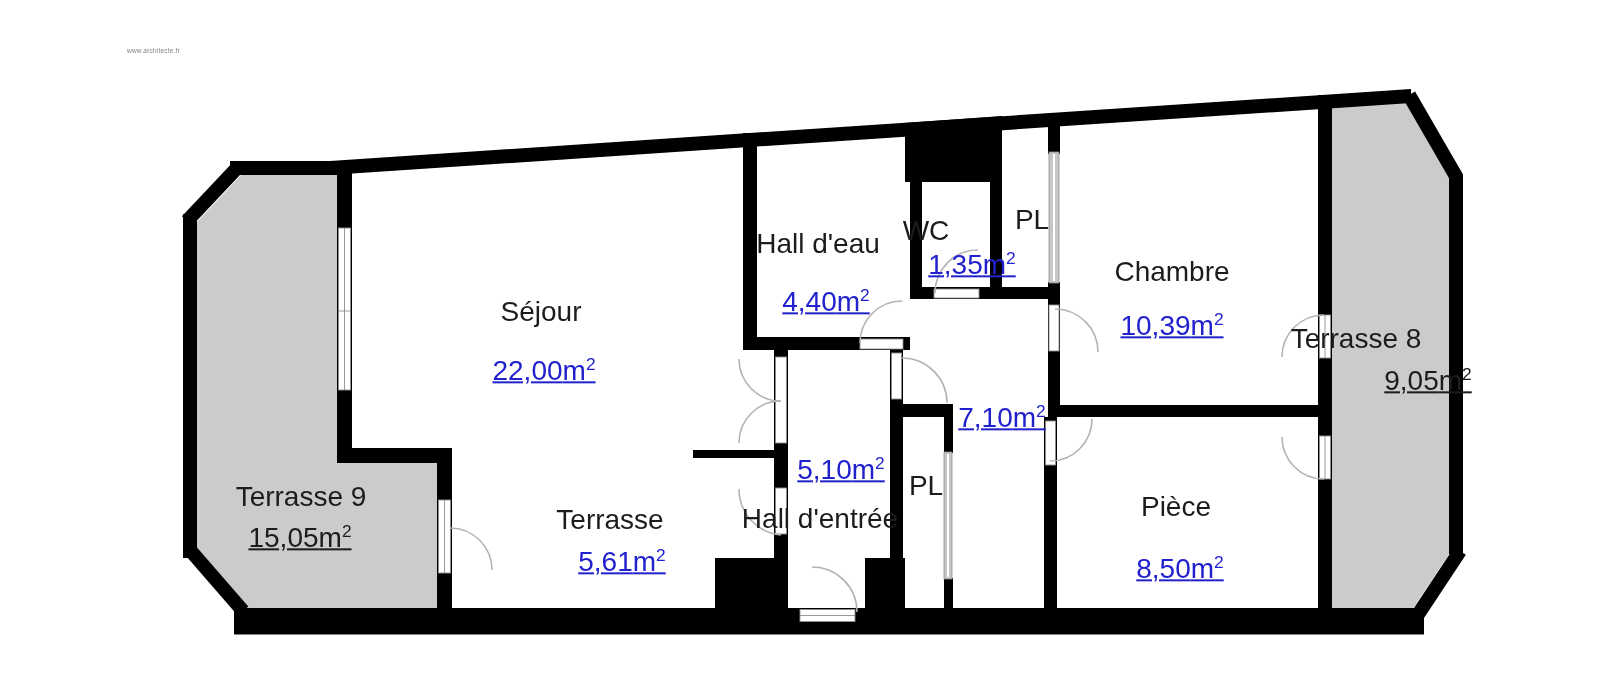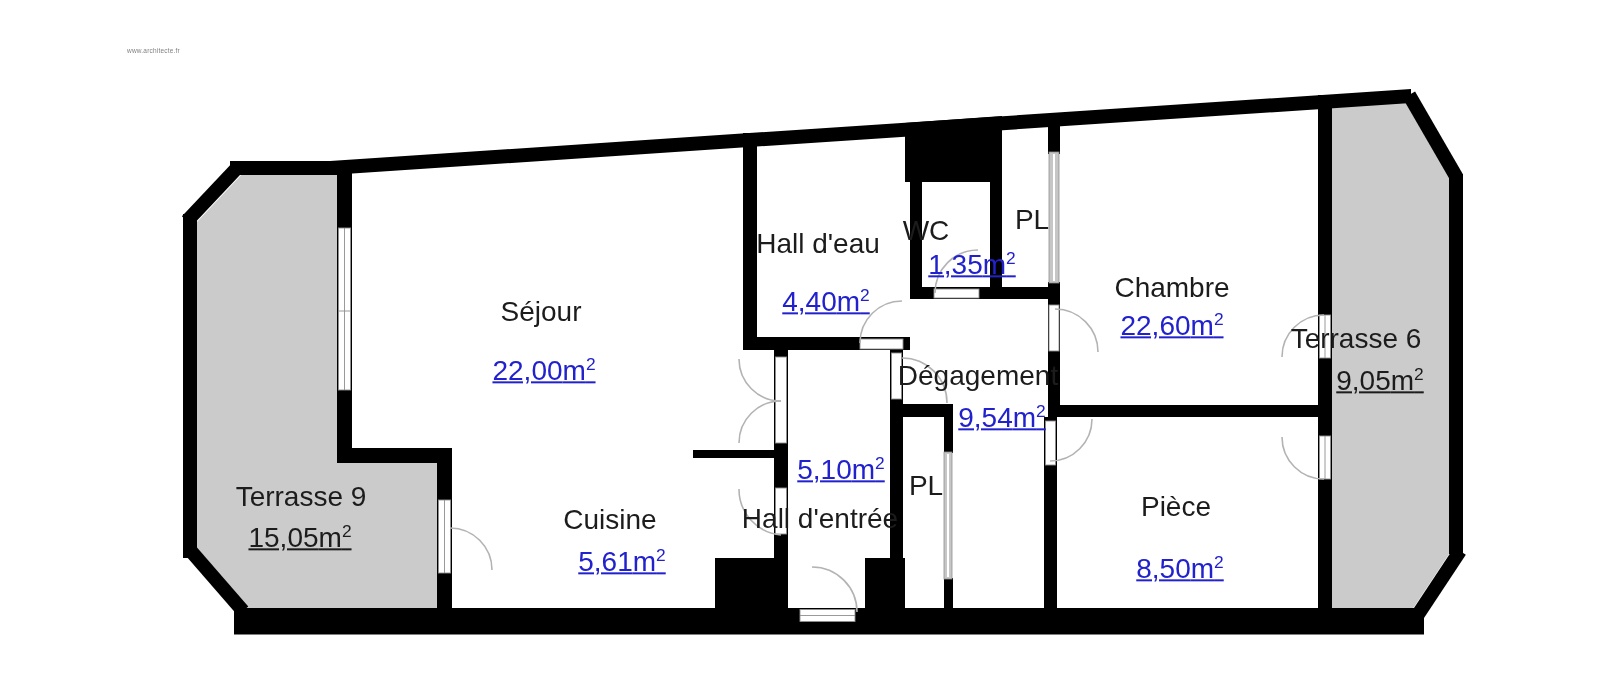--- a/index.html
+++ b/index.html
@@ -130,44 +130,43 @@
       <path d="M1282,357 A42,42 0 0 1 1324,315"></path>
       <path d="M1282,437 A42,42 0 0 0 1324,479"></path>
     </g>
   </svg>
 
   <div class="lbl watermark">www.architecte.fr</div>
 
   <div class="lbl" style="left:541px;top:312px">Séjour</div>
   <div class="lbl area" style="left:544px;top:370px"><span>22,00</span><span>m</span><sup>2</sup></div>
 
-  <div class="lbl" style="left:610px;top:520px">Cuisine</div>
+  <div class="lbl" style="left:610px;top:520px">Terrasse</div>
   <div class="lbl area" style="left:622px;top:561px"><span>5,61</span><span>m</span><sup>2</sup></div>
 
   <div class="lbl" style="left:818px;top:244px">Hall d'eau</div>
   <div class="lbl area" style="left:826px;top:301px"><span>4,40</span><span>m</span><sup>2</sup></div>
 
   <div class="lbl" style="left:926px;top:231px">WC</div>
   <div class="lbl area" style="left:972px;top:264px"><span>1,35</span><span>m</span><sup>2</sup></div>
 
   <div class="lbl" style="left:1032px;top:220px">PL</div>
 
-  <div class="lbl" style="left:1172px;top:288px">Chambre</div>
-  <div class="lbl area" style="left:1172px;top:325px"><span>22,60</span><span>m</span><sup>2</sup></div>
+  <div class="lbl" style="left:1172px;top:272px">Chambre</div>
+  <div class="lbl area" style="left:1172px;top:325px"><span>10,39</span><span>m</span><sup>2</sup></div>
 
-  <div class="lbl" style="left:978px;top:376px">Dégagement</div>
-  <div class="lbl area" style="left:1002px;top:417px"><span>9,54</span><span>m</span><sup>2</sup></div>
+  <div class="lbl area" style="left:1002px;top:417px"><span>7,10</span><span>m</span><sup>2</sup></div>
 
   <div class="lbl area" style="left:841px;top:469px"><span>5,10</span><span>m</span><sup>2</sup></div>
   <div class="lbl" style="left:820px;top:519px">Hall d'entrée</div>
 
   <div class="lbl" style="left:926px;top:486px">PL</div>
 
   <div class="lbl" style="left:1176px;top:507px">Pièce</div>
   <div class="lbl area" style="left:1180px;top:568px"><span>8,50</span><span>m</span><sup>2</sup></div>
 
   <div class="lbl" style="left:301px;top:497px">Terrasse 9</div>
   <div class="lbl area dark" style="left:300px;top:537px"><span>15,05</span><span>m</span><sup>2</sup></div>
 
-  <div class="lbl" style="left:1356px;top:339px">Terrasse 6</div>
-  <div class="lbl area dark" style="left:1380px;top:380px"><span>9,05</span><span>m</span><sup>2</sup></div>
+  <div class="lbl" style="left:1356px;top:339px">Terrasse 8</div>
+  <div class="lbl area dark" style="left:1428px;top:380px"><span>9,05</span><span>m</span><sup>2</sup></div>
 
 </div>
 
 </body></html>

